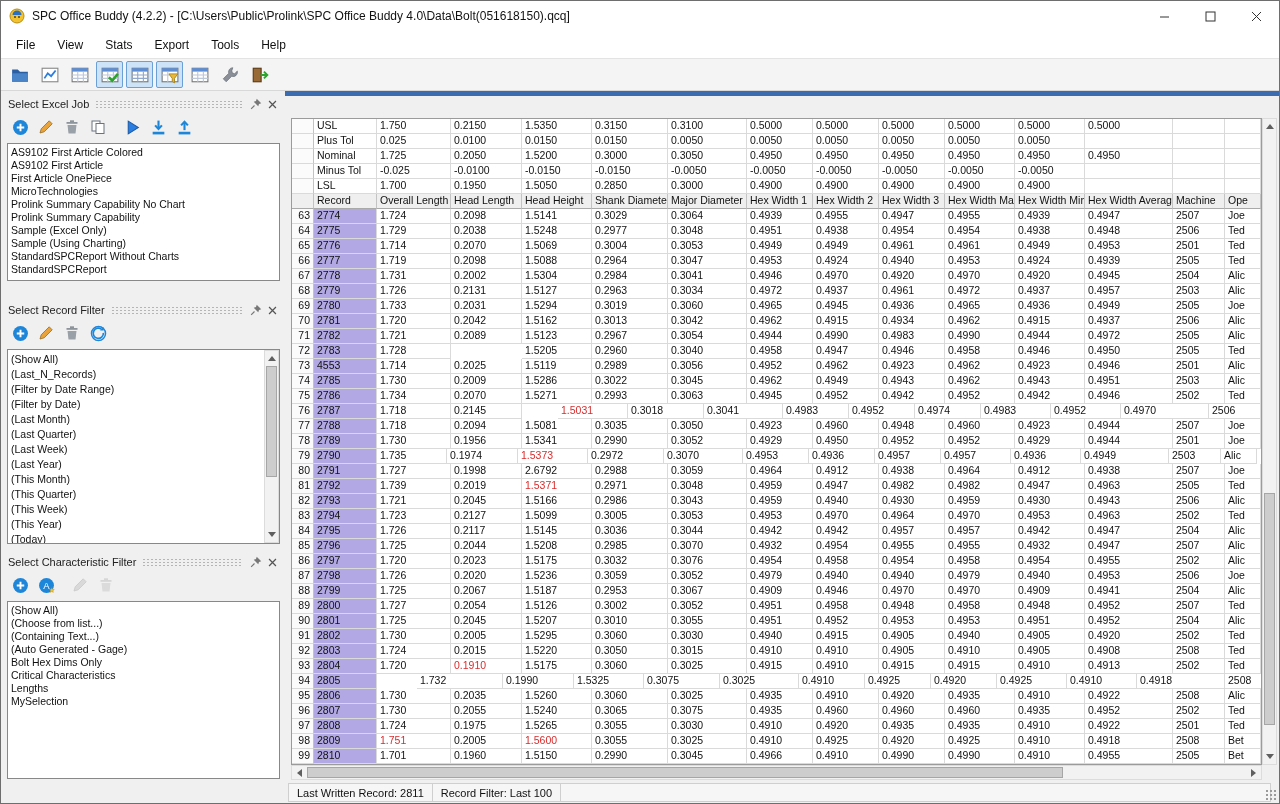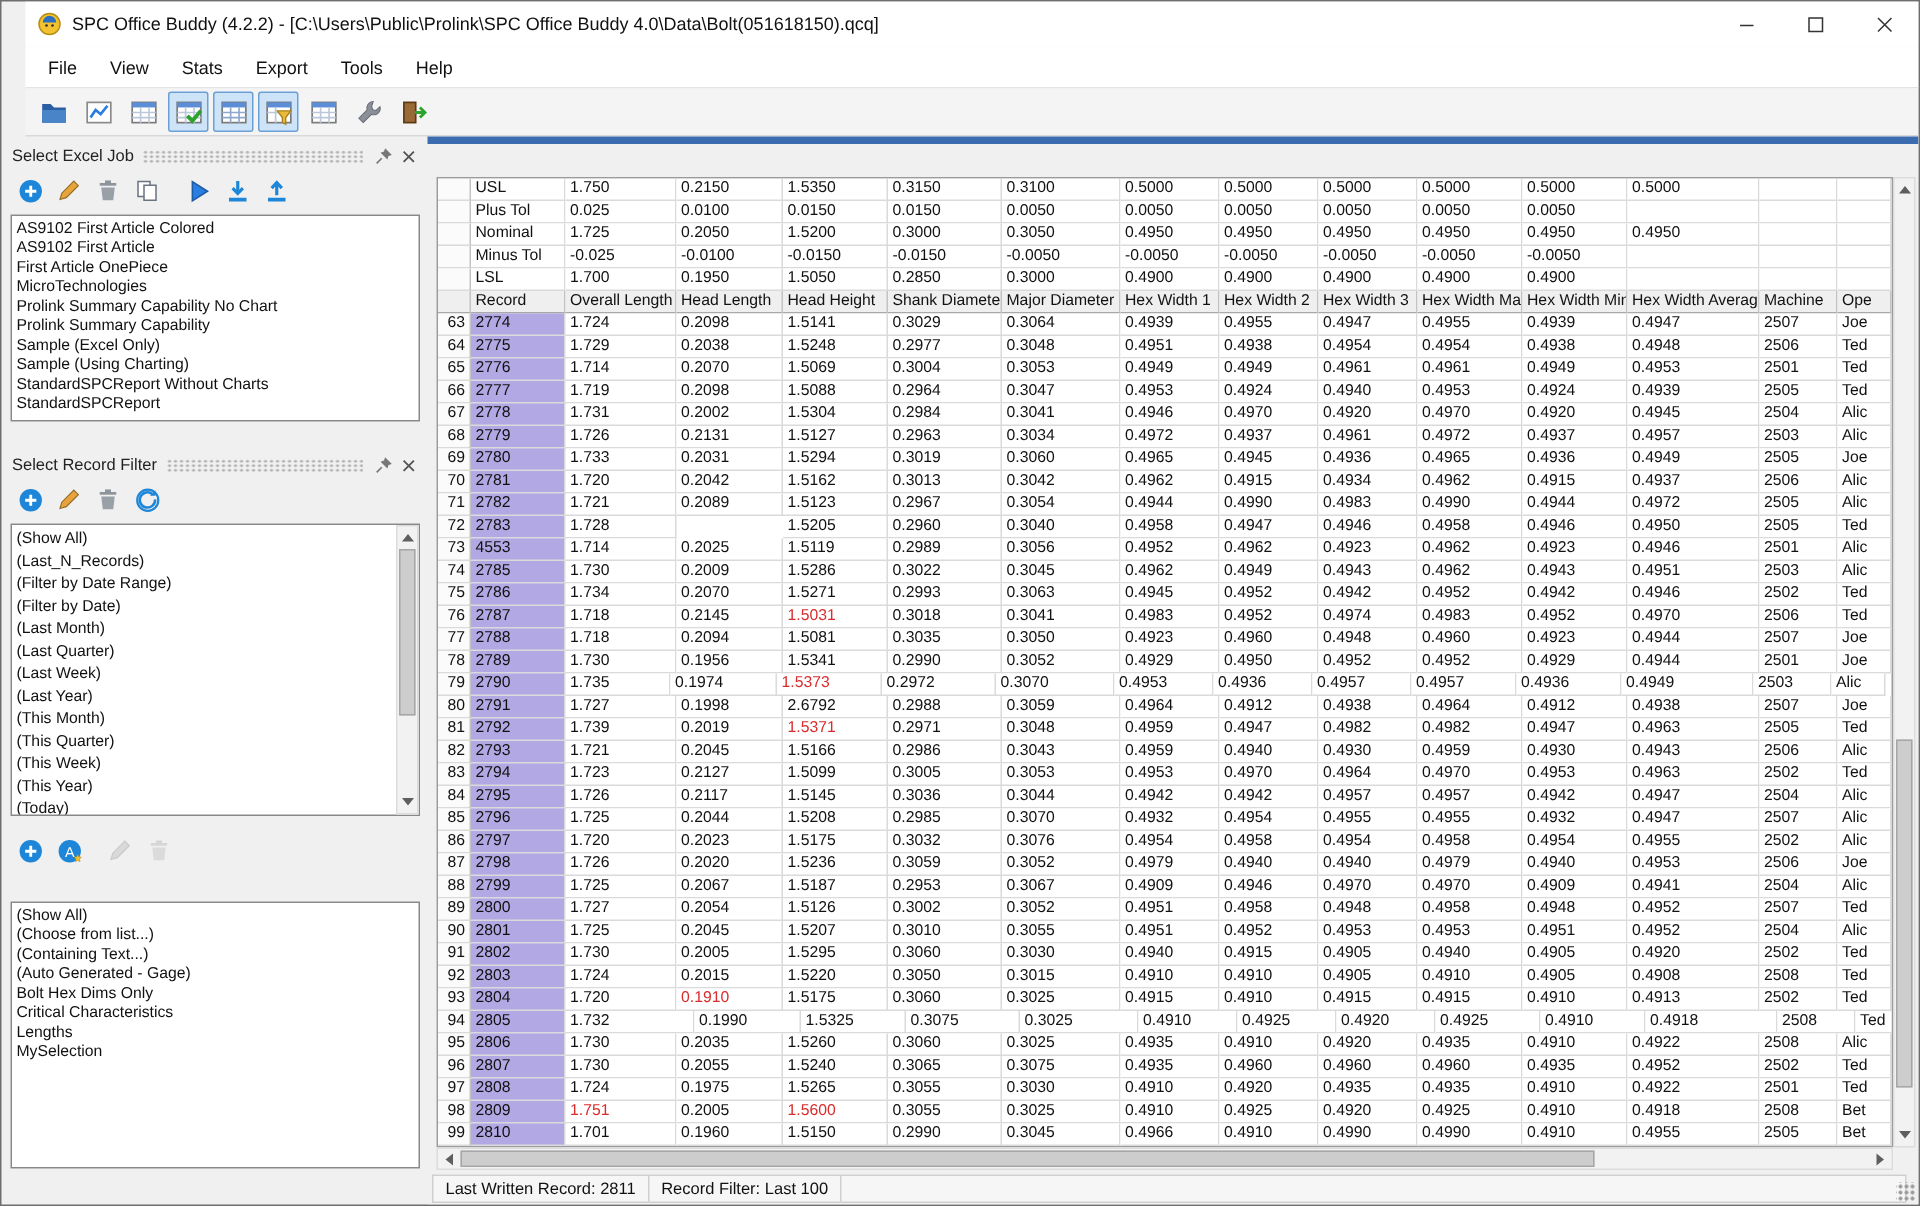--- a/index.html
+++ b/index.html
@@ -1,18 +1,18 @@
 <!DOCTYPE html>
 <html><head>
 <meta charset="utf-8">
 <style>
   *{margin:0;padding:0;box-sizing:border-box;}
   html,body{width:1280px;height:804px;overflow:hidden;}
   body{font-family:"Liberation Sans",sans-serif;background:#e8e8e8;color:#111;}
-  .window{position:relative;width:1280px;height:804px;background:#f0f0f0;border:1px solid #6e6e6e;overflow:hidden;padding-left:16px;}
+  .window{position:relative;width:1280px;height:804px;background:#f0f0f0;border:1px solid #6e6e6e;overflow:hidden;}
 
   
   .titlebar{height:30px;background:#ffffff;display:flex;align-items:center;padding-left:8px;font-size:12px;}
   .app-icon{width:16px;height:16px;flex:0 0 auto;}
   .title-text{margin-left:7px;white-space:nowrap;overflow:hidden;}
   .win-controls{margin-left:auto;display:flex;height:100%;}
   .win-btn{width:46px;height:100%;display:flex;align-items:center;justify-content:center;}
 
   
   .menubar{height:28px;background:#ffffff;display:flex;align-items:center;font-size:12px;border-bottom:1px solid #e3e3e3;padding-left:4px;}
@@ -317,20 +317,35 @@
             <span class="arr up"></span>
           </div>
         <div class="sb-thumb" style="left:1px;right:1px;top:15px;height:58%;"></div>
         <div class="sb-btn" style="bottom:0;">
             <span class="arr down"></span>
           </div>
       </div>
     </div>
 
     <div class="panel" style="top:462px;height:228px;">
+      <div class="panel-header">
+        <span class="panel-title">Select Characteristic Filter</span>
+        <span class="panel-dots"></span>
+        <span class="panel-hbtn">
+            <svg width="12" height="12" viewBox="0 0 16 16">
+              <path d="M9 1l6 6-3 1-1 3-6-6 3-1z" fill="#777"></path>
+              <path d="M6 10l-4.5 4.5" stroke="#777" stroke-width="1.5"></path>
+            </svg>
+          </span>
+        <span class="panel-hbtn">
+            <svg width="11" height="11" viewBox="0 0 16 16">
+              <path d="M3 3l10 10M13 3L3 13" stroke="#555" stroke-width="1.8"></path>
+            </svg>
+          </span>
+      </div>
       <div class="panel-tools">
         <span class="ptool">
             <svg width="17" height="17" viewBox="0 0 16 16">
               <circle cx="8" cy="8" r="7" fill="#1e86d8"></circle>
               <path d="M8 4.5v7M4.5 8h7" stroke="#fff" stroke-width="1.8"></path>
             </svg>
           </span>
         <span class="ptool">
             <svg width="17" height="17" viewBox="0 0 16 16">
               <circle cx="8" cy="8" r="7" fill="#1e86d8"></circle>
@@ -688,21 +703,21 @@
             <div class="tcell" style="width: 70px;">0.4942</div>
             <div class="tcell" style="width: 88px;">0.4946</div>
             <div class="tcell" style="width: 52px;">2502</div>
             <div class="tcell opcell" style="width: 36px;">Ted</div>
           </div>
           <div class="trow">
             <div class="tcell numcell" style="width: 22px;">76</div>
             <div class="tcell reccell" style="width: 63px;">2787</div>
             <div class="tcell" style="width: 74px;">1.718</div>
             <div class="tcell" style="width: 71px;">0.2145</div>
-            <div class="tcell oot" style="width: 70px;">1.5031</div>
+            <div class="tcell oot" style="width: 70px; margin-left: 36px;">1.5031</div>
             <div class="tcell" style="width: 76px;">0.3018</div>
             <div class="tcell" style="width: 79px;">0.3041</div>
             <div class="tcell" style="width: 66px;">0.4983</div>
             <div class="tcell" style="width: 66px;">0.4952</div>
             <div class="tcell" style="width: 66px;">0.4974</div>
             <div class="tcell" style="width: 70px;">0.4983</div>
             <div class="tcell" style="width: 70px;">0.4952</div>
             <div class="tcell" style="width: 88px;">0.4970</div>
             <div class="tcell" style="width: 52px;">2506</div>
             <div class="tcell opcell" style="width: 36px;">Ted</div>
@@ -992,21 +1007,21 @@
             <div class="tcell" style="width: 66px;">0.4915</div>
             <div class="tcell" style="width: 70px;">0.4915</div>
             <div class="tcell" style="width: 70px;">0.4910</div>
             <div class="tcell" style="width: 88px;">0.4913</div>
             <div class="tcell" style="width: 52px;">2502</div>
             <div class="tcell opcell" style="width: 36px;">Ted</div>
           </div>
           <div class="trow">
             <div class="tcell numcell" style="width: 22px;">94</div>
             <div class="tcell reccell" style="width: 63px;">2805</div>
-            <div class="tcell" style="width: 86px;">1.732</div>
+            <div class="tcell" style="width: 86px; margin-left: 40px;">1.732</div>
             <div class="tcell" style="width: 71px;">0.1990</div>
             <div class="tcell" style="width: 70px;">1.5325</div>
             <div class="tcell" style="width: 76px;">0.3075</div>
             <div class="tcell" style="width: 79px;">0.3025</div>
             <div class="tcell" style="width: 66px;">0.4910</div>
             <div class="tcell" style="width: 66px;">0.4925</div>
             <div class="tcell" style="width: 66px;">0.4920</div>
             <div class="tcell" style="width: 70px;">0.4925</div>
             <div class="tcell" style="width: 70px;">0.4910</div>
             <div class="tcell" style="width: 88px;">0.4918</div>

